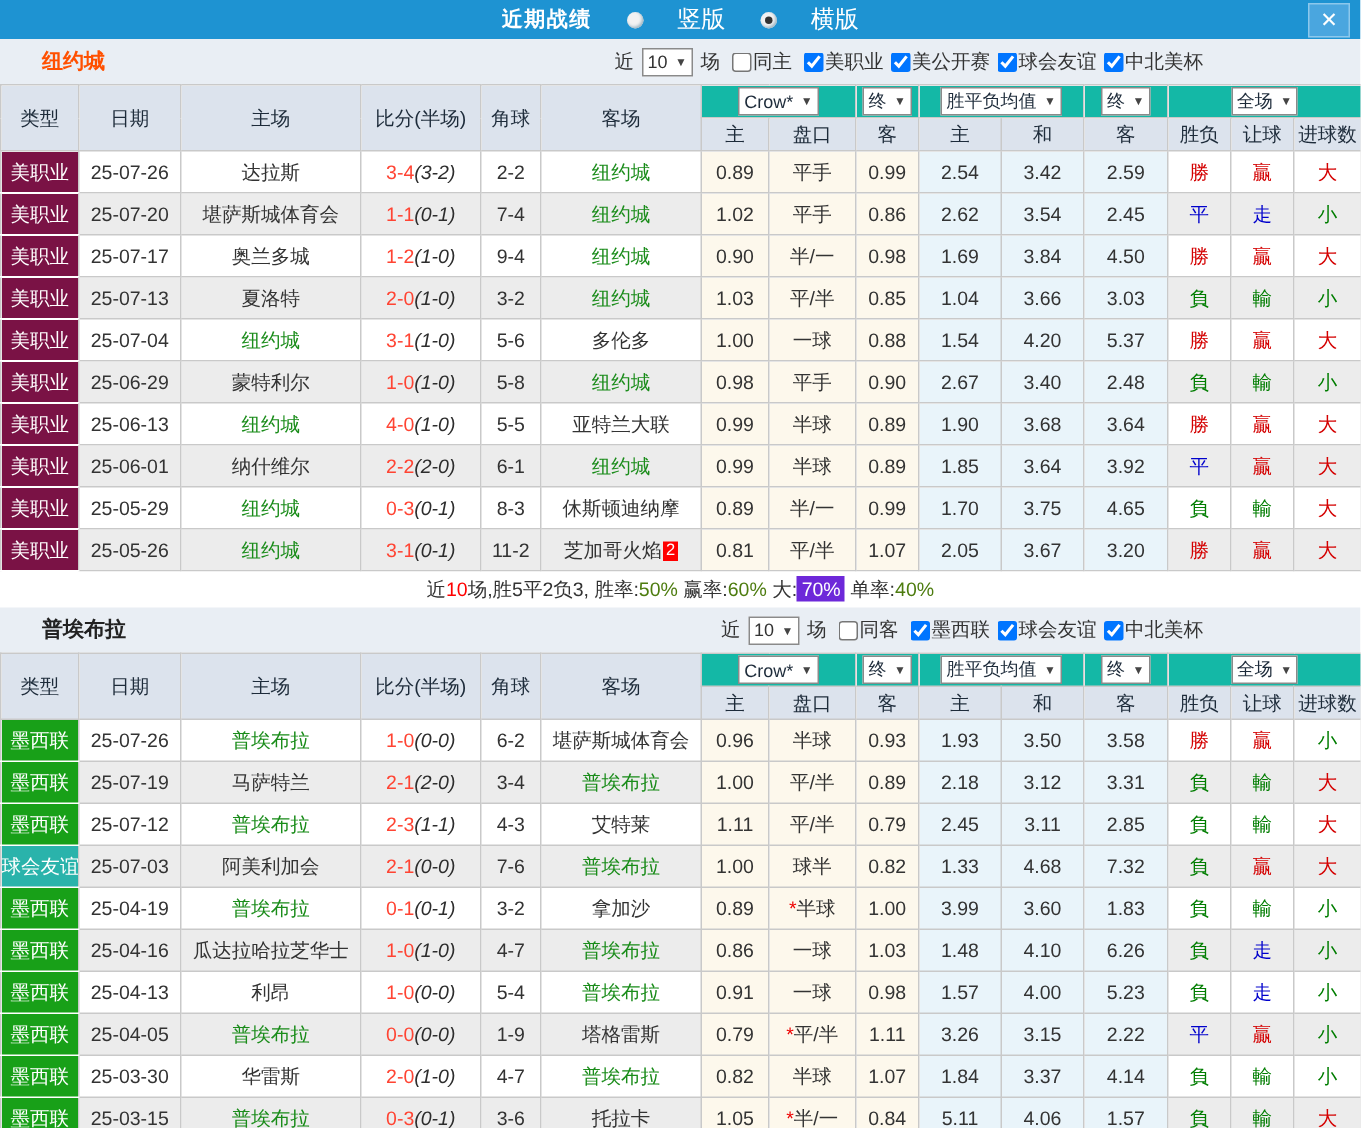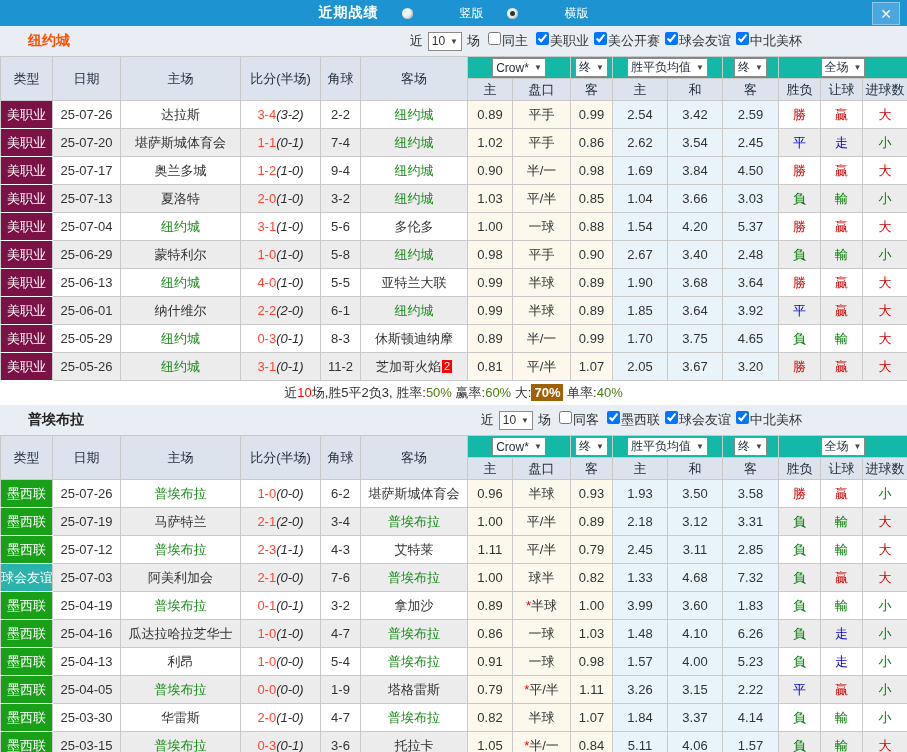--- a/index.html
+++ b/index.html
@@ -5,31 +5,31 @@
   html,body{margin:0;padding:0;}
   body{width:907px;height:752px;overflow:hidden;background:#fff;
        font-family:"Liberation Sans","DejaVu Sans",sans-serif;}
   
   .titlebar{height:26px;background:#1e93d2;display:flex;align-items:center;position:relative;}
   .title-center{flex:1;display:flex;justify-content:center;align-items:center;gap:23px;color:#fff;}
   .win-title{font-weight:bold;font-size:14px;letter-spacing:1px;}
   .radio{width:11px;height:11px;border-radius:50%;background:#f2f2f2;
          box-shadow:inset -1px -1px 2px #9db6c4;display:inline-block;position:relative;cursor:pointer;}
   .radio.sel::after{content:"";position:absolute;left:3px;top:3px;width:5px;height:5px;border-radius:50%;background:#333;}
-  .radio-label{font-size:12px;margin-left:24px;}
+  .radio-label{font-size:16px;}
   .close-btn{position:absolute;right:7px;top:2px;width:26px;height:21px;background:#4aa6df;
              border:1px solid #8cc8ec;color:#fff;font-weight:bold;font-size:14px;
              display:flex;align-items:center;justify-content:center;cursor:pointer;}
   
   .team-bar{height:30px;background:#e9eef4;display:flex;align-items:center;font-size:13px;color:#333;}
   .team-name{font-weight:bold;font-size:14px;margin-left:28px;}
   .team-name.orange{color:#ff5000;}
   .team-name.dark{color:#222;}
   .filters{margin-left:auto;margin-right:105px;display:flex;align-items:center;gap:3px;white-space:nowrap;}
-  .chk{display:inline-flex;align-items:flex-start;cursor:pointer;}
+  .chk{display:inline-flex;align-items:center;cursor:pointer;}
   .filters input[type=checkbox]{width:13px;height:13px;margin:0 1px 0 5px;cursor:pointer;}
   .select{display:inline-flex;align-items:center;border:1px solid #8a8a8a;background:#fff;
           height:17px;padding:0 3px;font-size:12px;gap:5px;margin:0 2px;cursor:pointer;}
   .select::after{content:"▼";font-size:8px;color:#444;}
   
   table{border-collapse:collapse;table-layout:fixed;width:907px;font-size:13px;}
   th,td{border:1px solid #c9c9c9;text-align:center;padding:0;overflow:hidden;white-space:nowrap;}
   thead th{height:21px;font-weight:normal;color:#1d2b3a;}
   th.lhead{background:#dce3ed;}
   th.ddcell{background:#14b8a6;}
@@ -48,21 +48,21 @@
   .star{color:#e00;}
   .badge2{display:inline-block;background:#f00;color:#fff;font-size:11px;line-height:13px;
           padding:0 2px;margin-left:1px;vertical-align:1px;}
   .c-red{color:#d40000;}
   .c-blue{color:#0000cc;}
   .c-green{color:#007d00;}
   
   .summary{height:24px;line-height:23px;text-align:center;font-size:13px;color:#333;background:#fff;}
   .seg-red{color:#f00;}
   .seg-blue{color:#4d7c0f;}
-  .seg-badge{background:#a16207;color:#fff;padding:1px 3px;font-weight:bold;}
+  .seg-badge{background:#6d28d9;color:#fff;padding:1px 3px;}
 </style>
 </head>
 <body>
 
 <div class="titlebar">
   <div class="title-center">
     <span class="win-title">近期战绩</span>
     <span class="radio"></span>
     <span class="radio-label">竖版</span>
     <span class="radio sel"></span>

